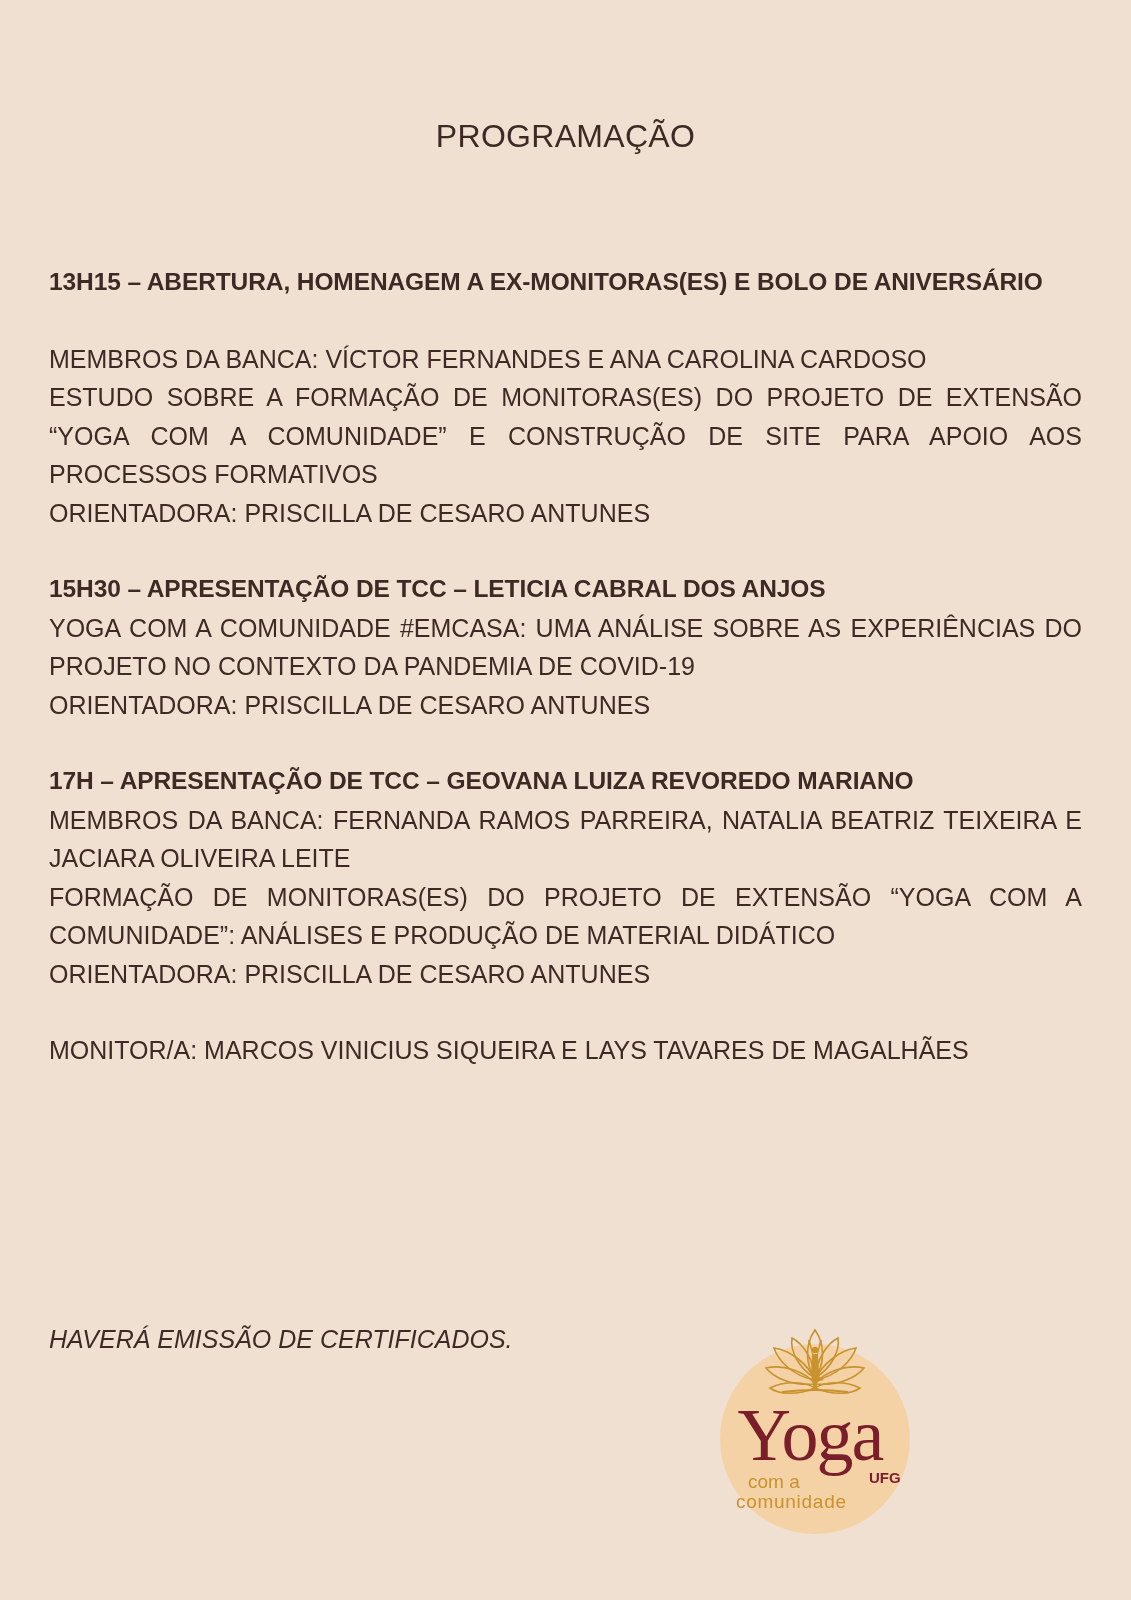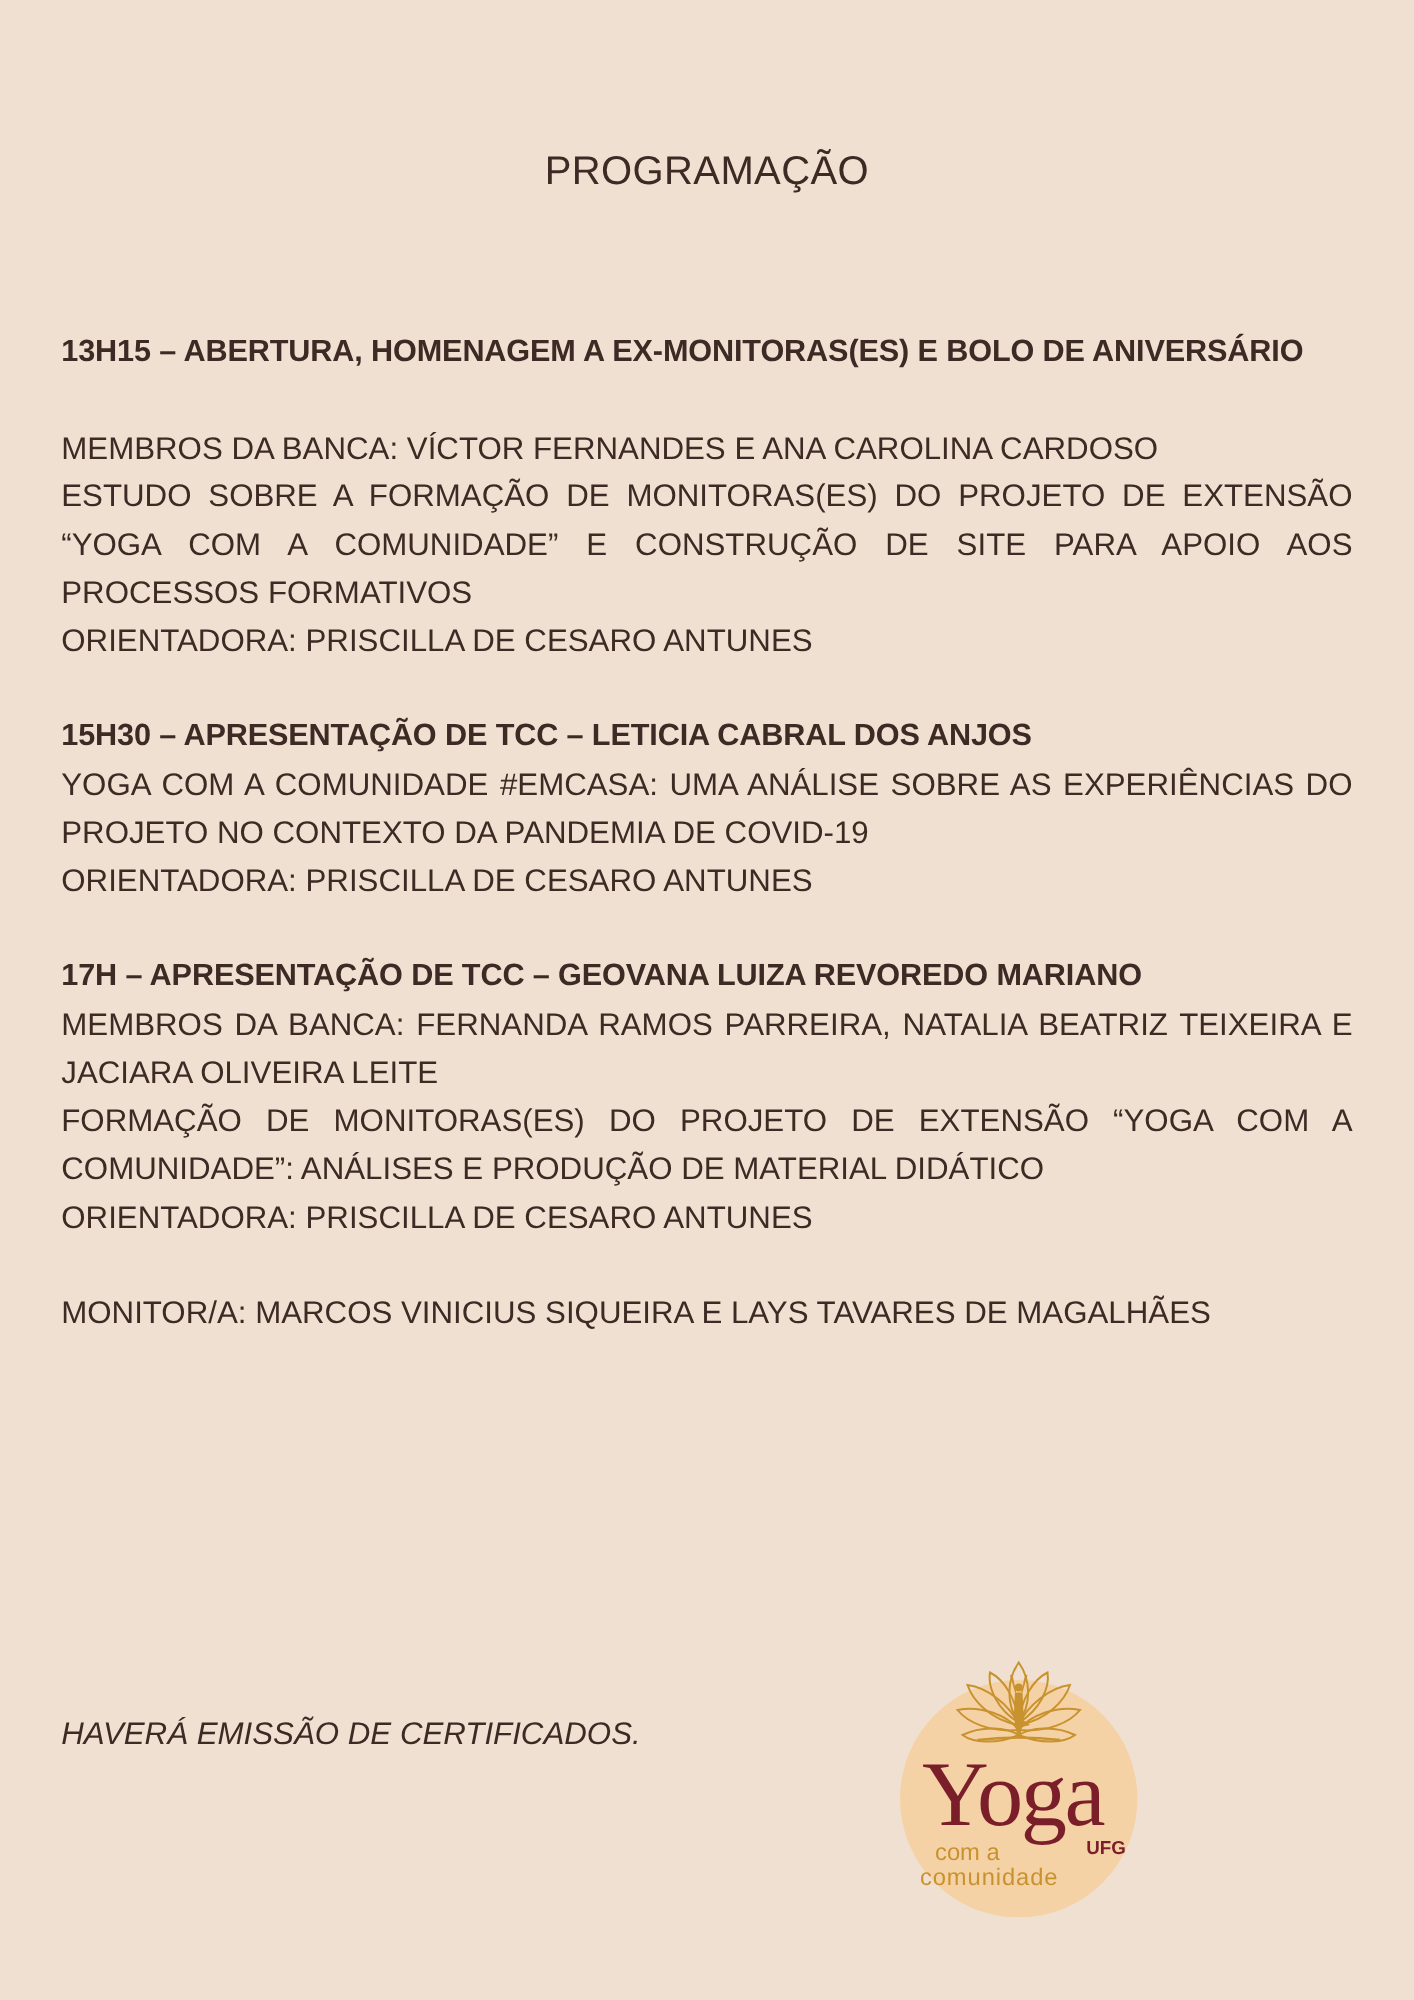--- a/index.html
+++ b/index.html
@@ -51,21 +51,20 @@
       text-align: justify;
       text-align-last: left;
     }
     .note {
       position: absolute;
       top: 1325px;
       left: 49px;
       font-size: 25px;
       font-style: italic;
       text-transform: uppercase;
-      margin-top: 48px;
     }
     .logo {
       position: absolute;
       left: 712px;
       top: 1328px;
       width: 206px;
       height: 206px;
     }
   </style>
 </head>

